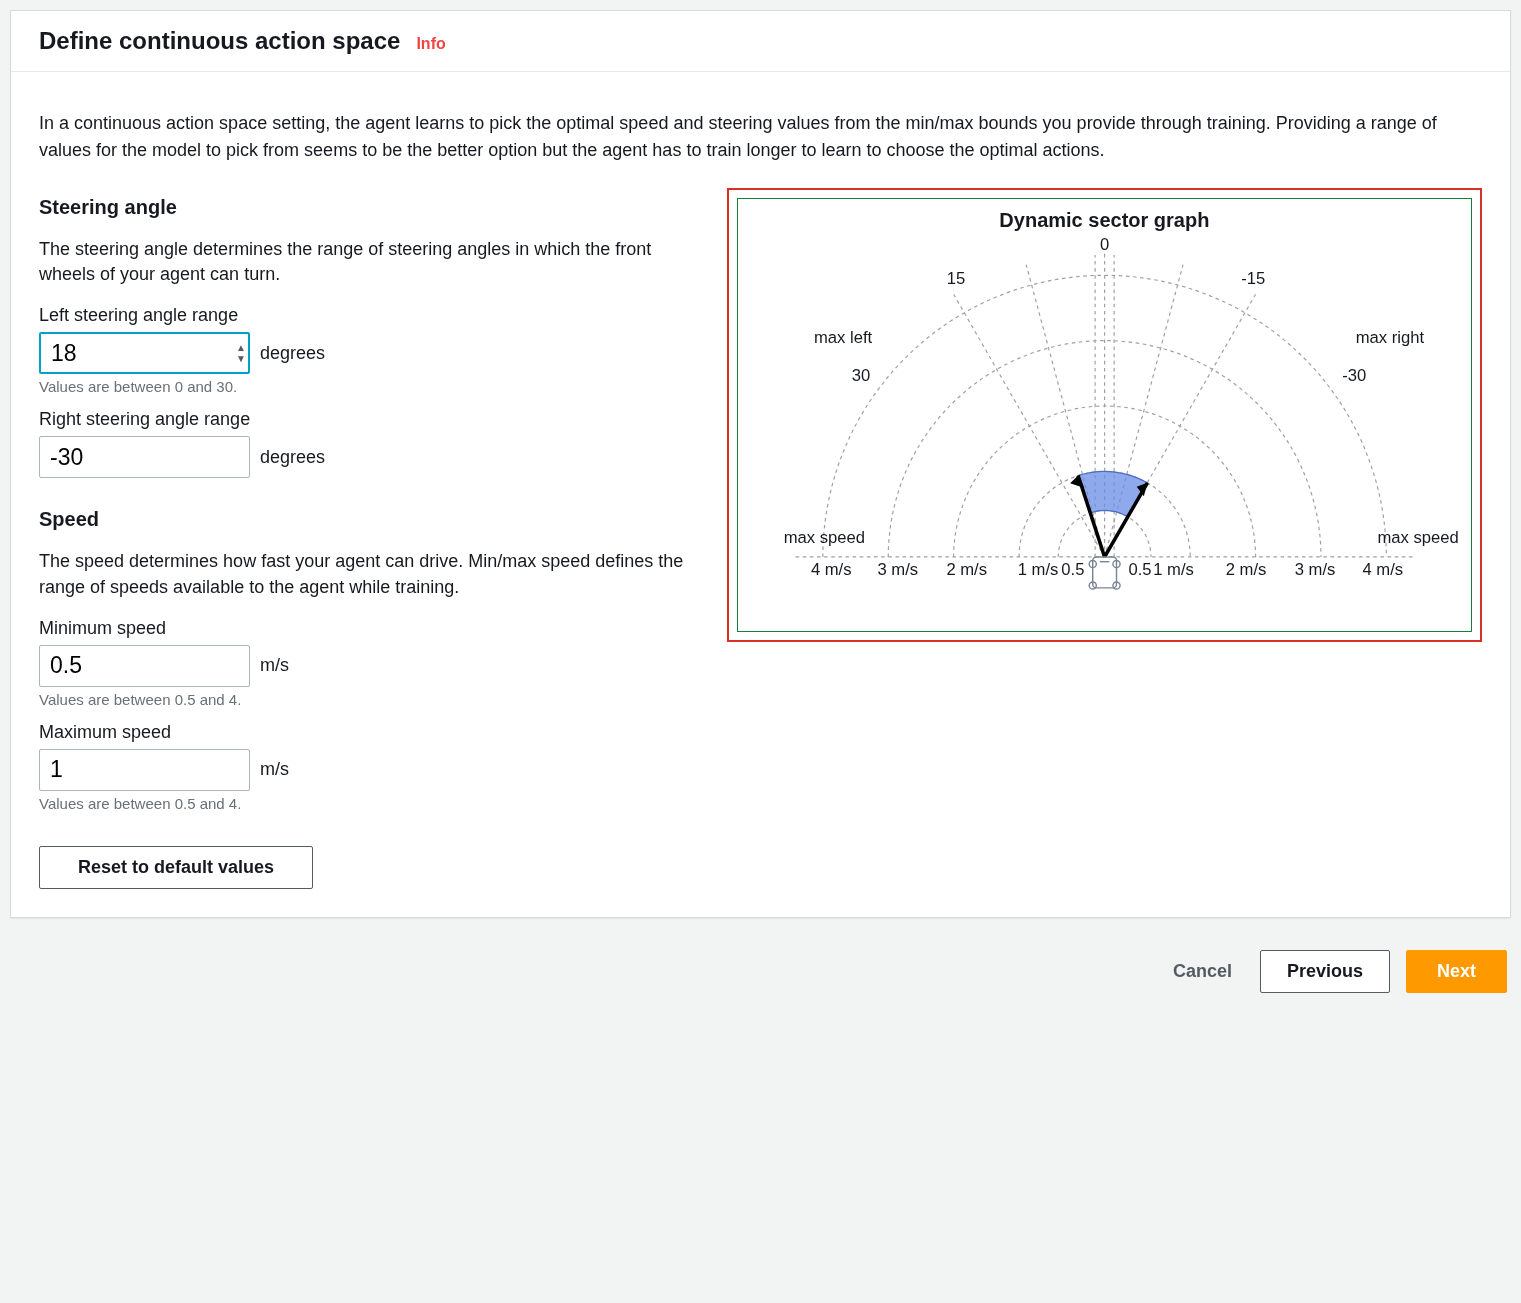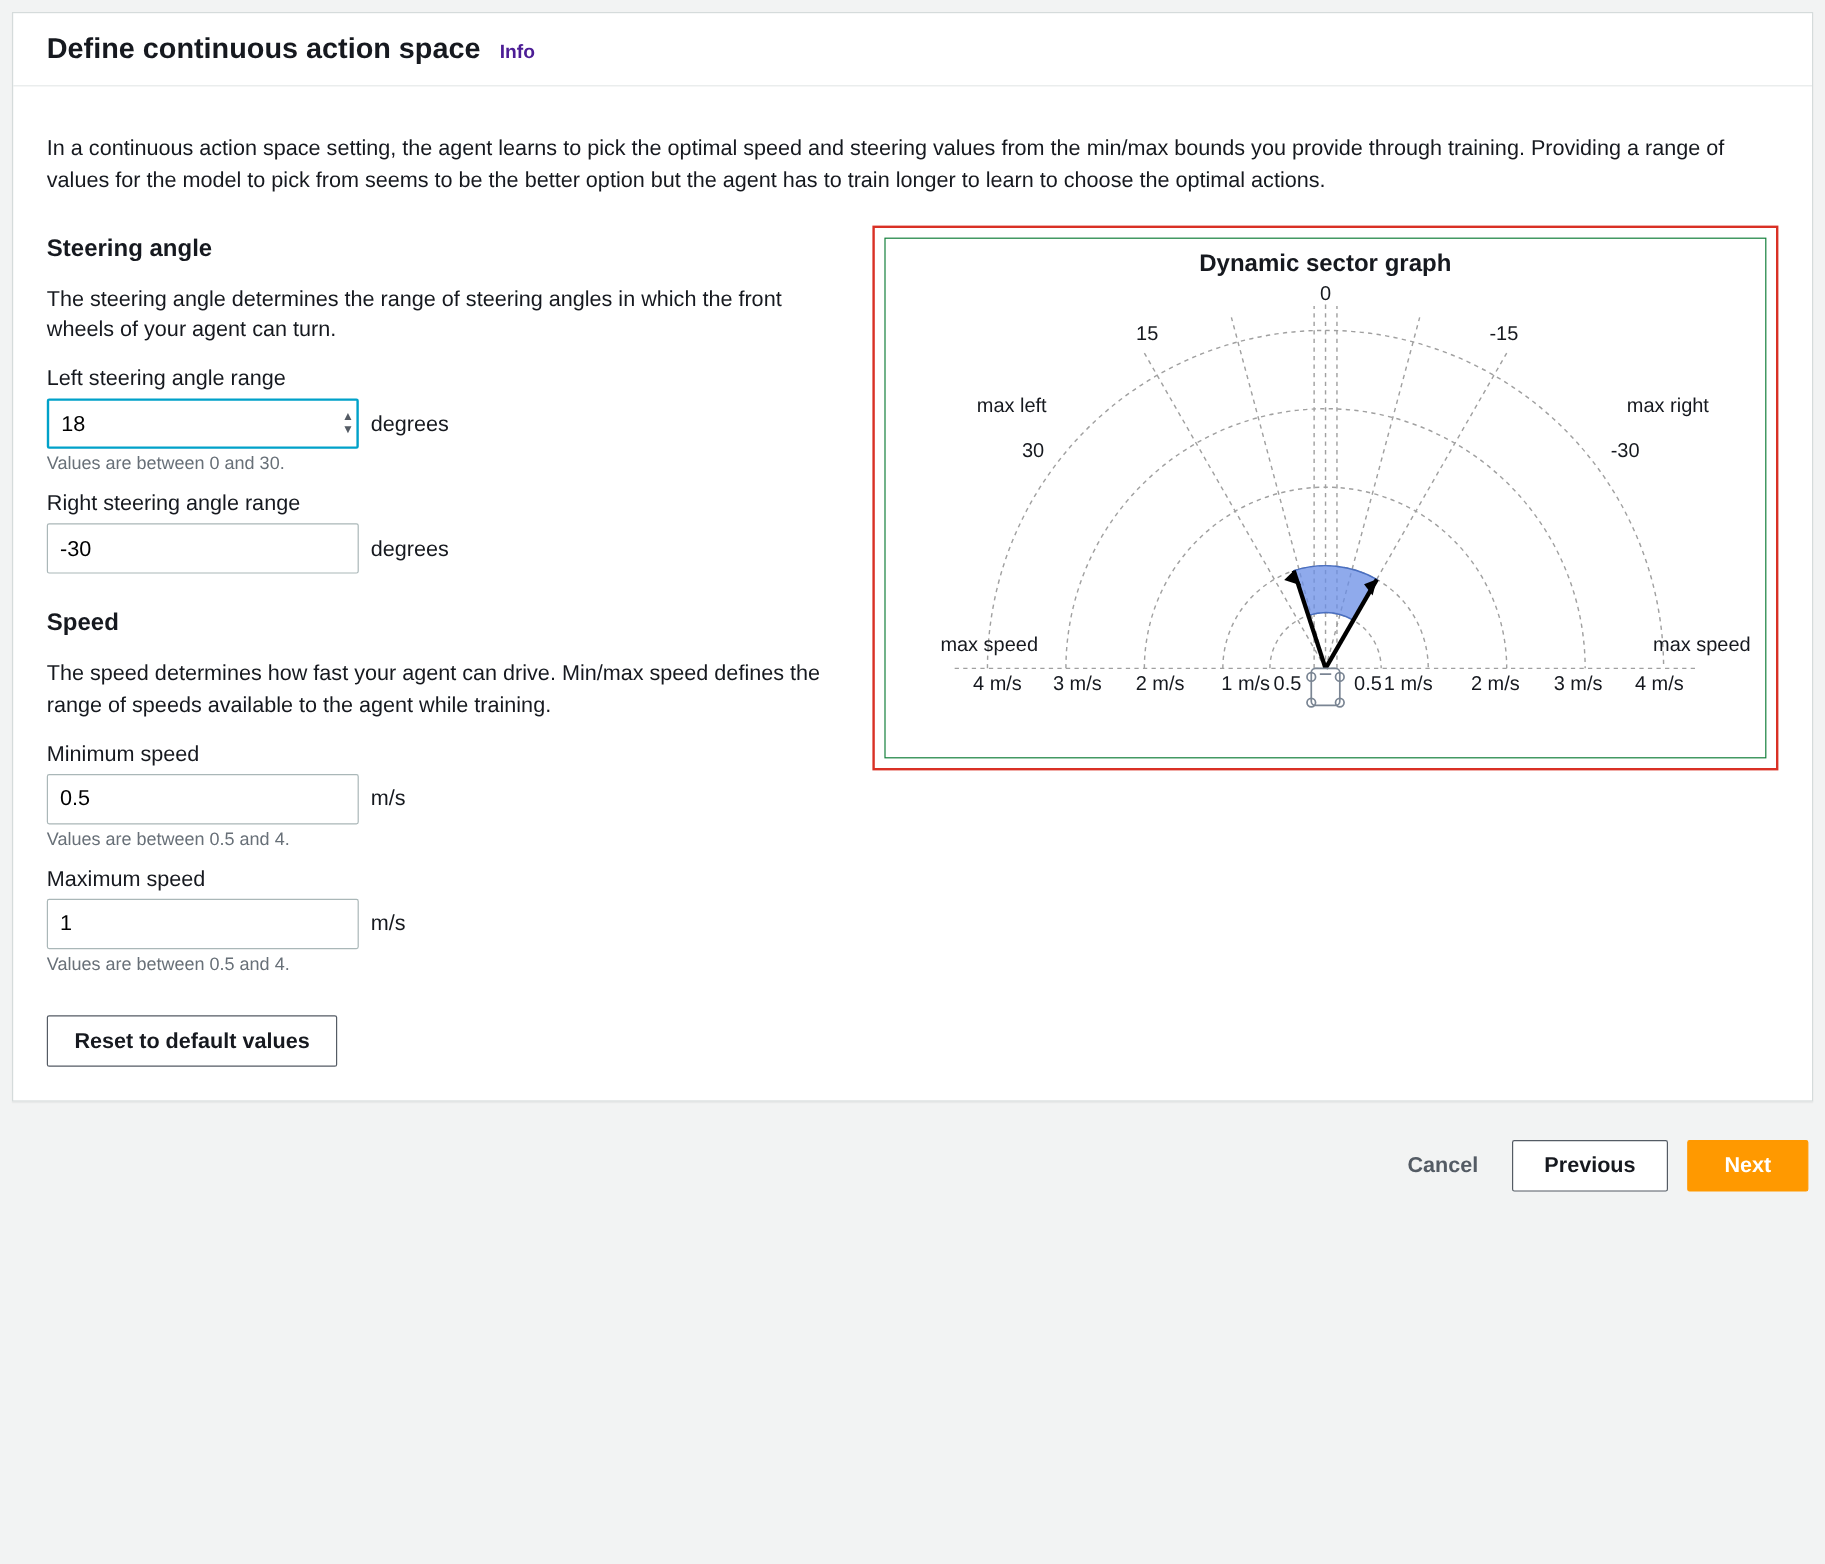--- a/index.html
+++ b/index.html
@@ -23,21 +23,21 @@
     display: flex;
     align-items: baseline;
     gap: 16px;
   }
   .card-header h1 {
     font-size: 24px;
     font-weight: 700;
     margin: 0;
   }
   .info-link {
-    color: #4c1d95;
+    color: #ef4444;
     font-size: 16px;
     font-weight: 600;
     text-decoration: none;
   }
   .card-body {
     padding: 20px 28px 28px 28px;
   }
   .intro { line-height: 1.5; margin-bottom: 24px; }
   .layout { display: flex; gap: 24px; }
   .left-col { flex: 0 0 46%; }
@@ -45,25 +45,25 @@
   h2 {
     font-size: 20px;
     font-weight: 700;
     margin: 8px 0 10px 0;
   }
   .desc { line-height: 1.4; margin-bottom: 18px; }
   .field { margin-bottom: 14px; }
   .field-label { display: block; margin-bottom: 6px; }
   .input-row { display: flex; align-items: center; gap: 10px; }
   input[type="number"], input[type="text"] {
-    font-size: 18px;
+    font-size: 23px;
     padding: 6px 10px;
     border: 1px solid #aab7b8;
     border-radius: 2px;
-    width: 260px;
+    width: 211px;
     height: 42px;
     font-family: inherit;
   }
   input.focused { border: 2px solid #00a1c9; }
   .spinner-wrap { position: relative; display: inline-block; }
   .spinner-btns {
     position: absolute;
     right: 4px;
     top: 4px;
     display: flex;
@@ -88,21 +88,21 @@
     padding: 10px;
   }
   .chart-title { text-align: center; font-weight: 700; font-size: 20px; margin-bottom: 4px; }
   .reset-btn {
     margin-top: 20px;
     border: 1px solid #545b64;
     background: #fff;
     color: #16191f;
     font-size: 18px;
     font-weight: 700;
-    padding: 10px 22px;
+    padding: 10px 38px;
     border-radius: 2px;
     cursor: pointer;
   }
   .footer-nav {
     display: flex;
     justify-content: flex-end;
     align-items: center;
     gap: 16px;
     padding: 8px 4px;
   }

